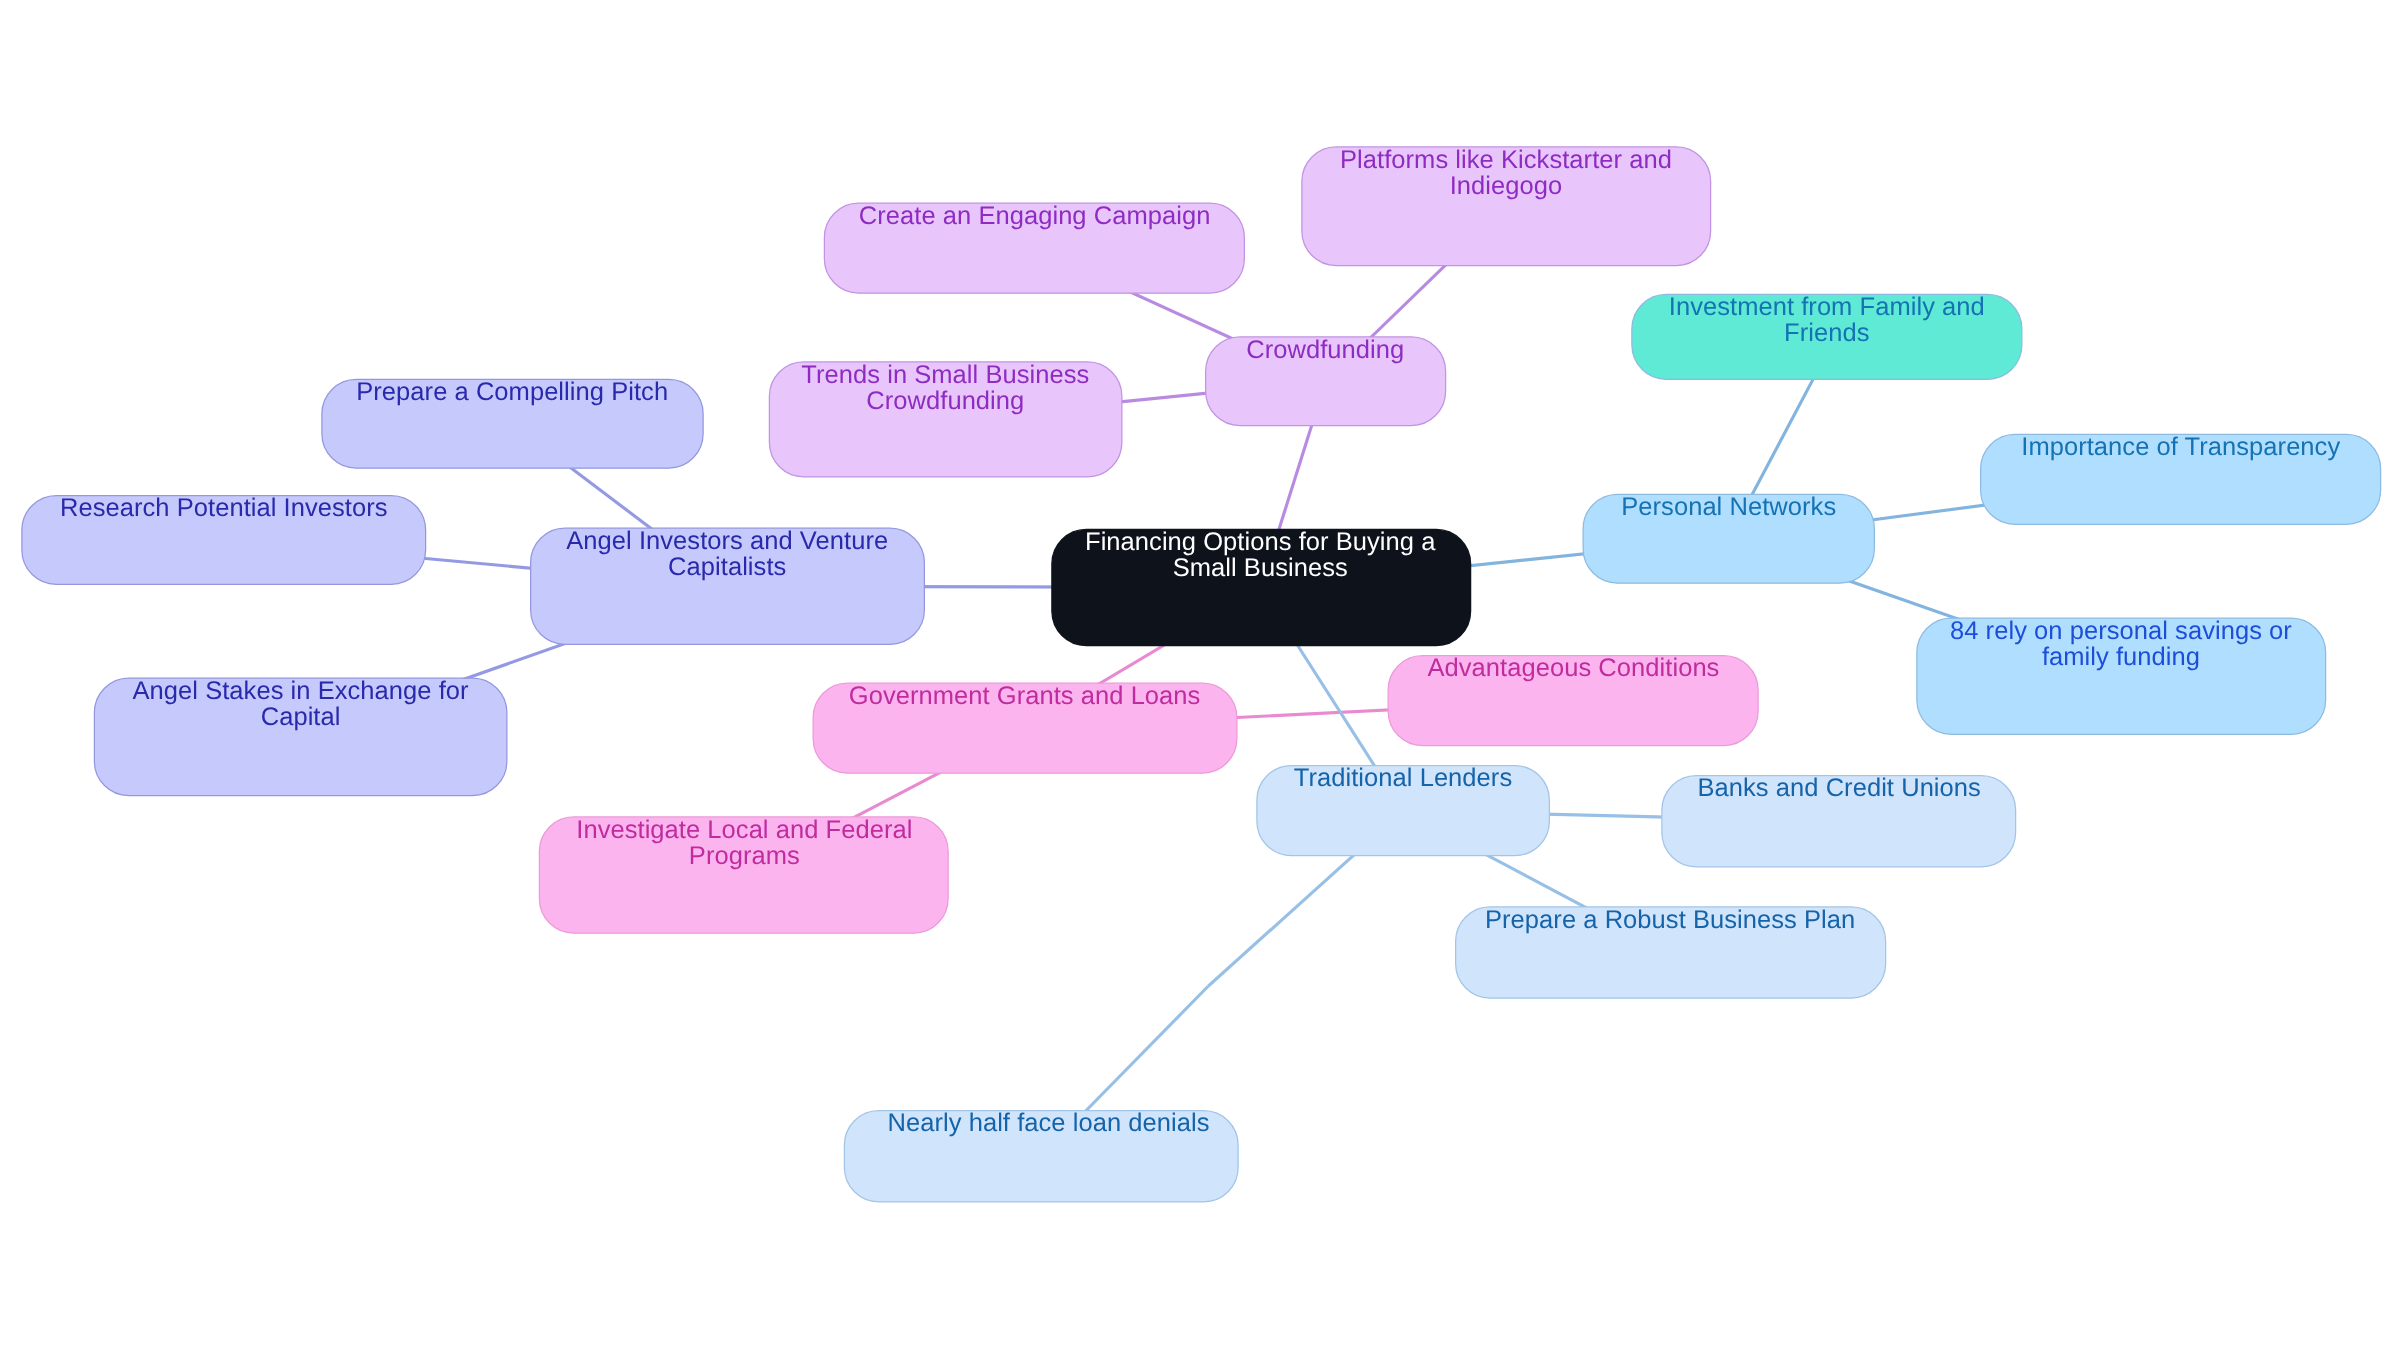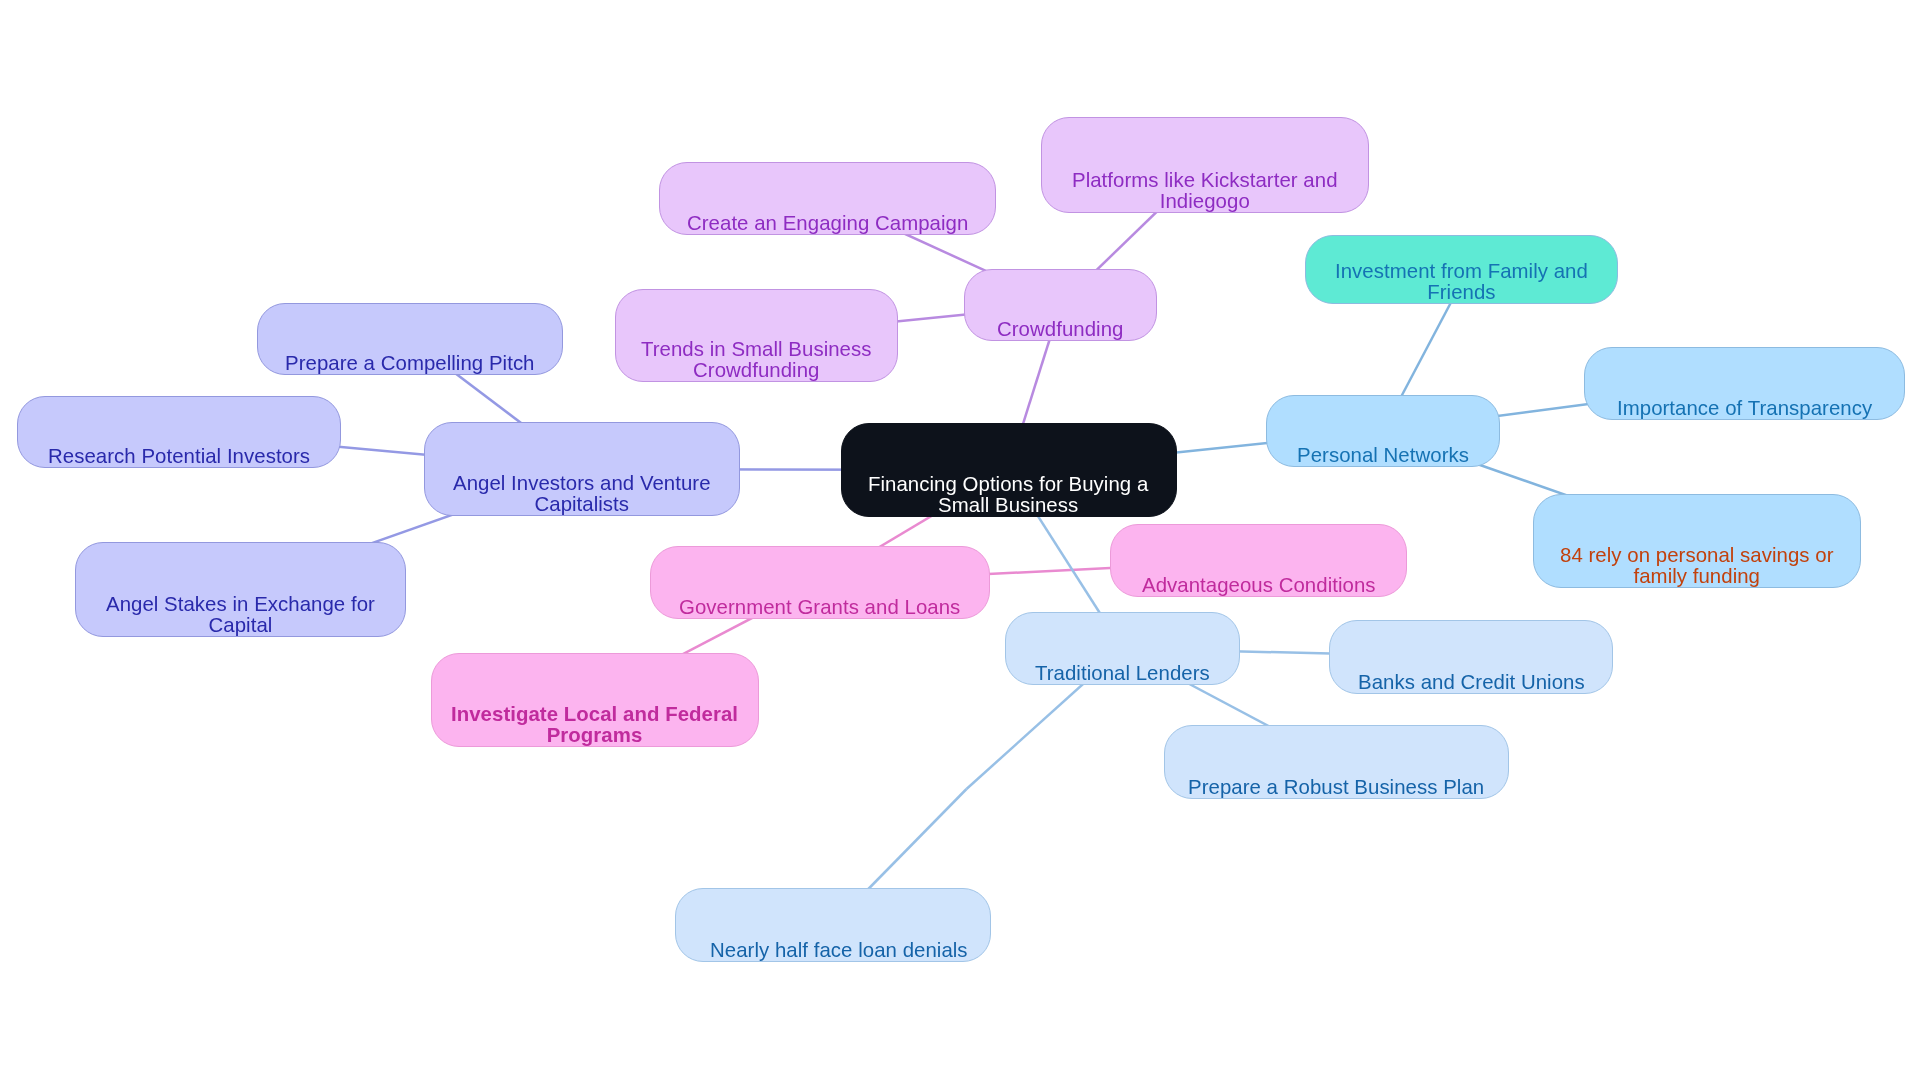--- a/index.html
+++ b/index.html
@@ -3,21 +3,21 @@
 <meta charset="utf-8">
 <title>Financing Options for Buying a Small Business</title>
 <style>
   html,body{margin:0;padding:0;}
   body{width:1920px;height:1083px;background:#ffffff;overflow:hidden;
        font-family:"Liberation Sans",sans-serif;}
   #mindmap{position:relative;width:1920px;height:1083px;background:#ffffff;}
   #edge-layer{position:absolute;left:0;top:0;width:1920px;height:1083px;z-index:1;}
   #node-layer{position:absolute;left:0;top:0;width:1920px;height:1083px;z-index:2;}
   .edge{fill:none;stroke-width:2.5px;}
-  .node{position:absolute;box-sizing:border-box;display:flex;align-items:flex-end;
+  .node{position:absolute;box-sizing:border-box;display:flex;align-items:flex-start;
         justify-content:center;border-radius:28px;border:1.1px solid transparent;}
   .node .lbl{text-align:center;line-height:20.8px;font-size:20.4px;white-space:pre;
              letter-spacing:0.05px;will-change:transform;}
   .node.root{border-radius:28px;}
 </style>
 </head>
 <body>
 
 <div id="mindmap">
   <svg id="edge-layer" viewBox="0 0 1920 1083">
@@ -75,35 +75,35 @@
     <span class="lbl" style="color: rgb(41, 41, 171);">Angel Stakes in Exchange for
 Capital</span>
   </div>
   <div class="node pink" style="left: 650px; top: 546px; width: 340px; height: 73px; background: rgb(252, 180, 239); border-color: rgb(236, 154, 217);">
     <span class="lbl" style="color: rgb(192, 43, 157);">Government Grants and Loans</span>
   </div>
   <div class="node pink" style="left: 1110px; top: 524px; width: 297px; height: 73px; background: rgb(252, 180, 239); border-color: rgb(236, 154, 217);">
     <span class="lbl" style="color: rgb(192, 43, 157);">Advantageous Conditions</span>
   </div>
   <div class="node pink" style="left: 431px; top: 653px; width: 328px; height: 94px; background: rgb(252, 180, 239); border-color: rgb(236, 154, 217);">
-    <span class="lbl" style="color: rgb(192, 43, 157); font-weight: bold;">Investigate Local and Federal
+    <span class="lbl" style="color: rgb(192, 43, 157);">Investigate Local and Federal
 Programs</span>
   </div>
   <div class="node blue" style="left: 1266px; top: 395px; width: 234px; height: 72px; background: rgb(176, 222, 255); border-color: rgb(141, 187, 224);">
     <span class="lbl" style="color: rgb(21, 114, 179);">Personal Networks</span>
   </div>
   <div class="node blue" style="left: 1305px; top: 235px; width: 313px; height: 69px; background: #5eead4; border-color: rgb(141, 187, 224);">
     <span class="lbl" style="color: rgb(21, 114, 179);">Investment from Family and
 Friends</span>
   </div>
   <div class="node blue" style="left: 1584px; top: 347px; width: 321px; height: 73px; background: rgb(176, 222, 255); border-color: rgb(141, 187, 224);">
     <span class="lbl" style="color: rgb(21, 114, 179);">Importance of Transparency</span>
   </div>
   <div class="node blue" style="left: 1533px; top: 494px; width: 328px; height: 94px; background: rgb(176, 222, 255); border-color: rgb(141, 187, 224);">
-    <span class="lbl" style="color: #c2410c;">84 rely on personal savings or
+    <span class="lbl" style="color: #1d4ed8;">84 rely on personal savings or
 family funding</span>
   </div>
   <div class="node lightblue" style="left: 1005px; top: 612px; width: 235px; height: 73px; background: rgb(208, 228, 252); border-color: rgb(162, 197, 231);">
     <span class="lbl" style="color: rgb(21, 99, 168);">Traditional Lenders</span>
   </div>
   <div class="node lightblue" style="left: 1329px; top: 620px; width: 284px; height: 74px; background: rgb(208, 228, 252); border-color: rgb(162, 197, 231);">
     <span class="lbl" style="color: rgb(21, 99, 168);">Banks and Credit Unions</span>
   </div>
   <div class="node lightblue" style="left: 1164px; top: 725px; width: 345px; height: 74px; background: rgb(208, 228, 252); border-color: rgb(162, 197, 231);">
     <span class="lbl" style="color: rgb(21, 99, 168);">Prepare a Robust Business Plan</span>

